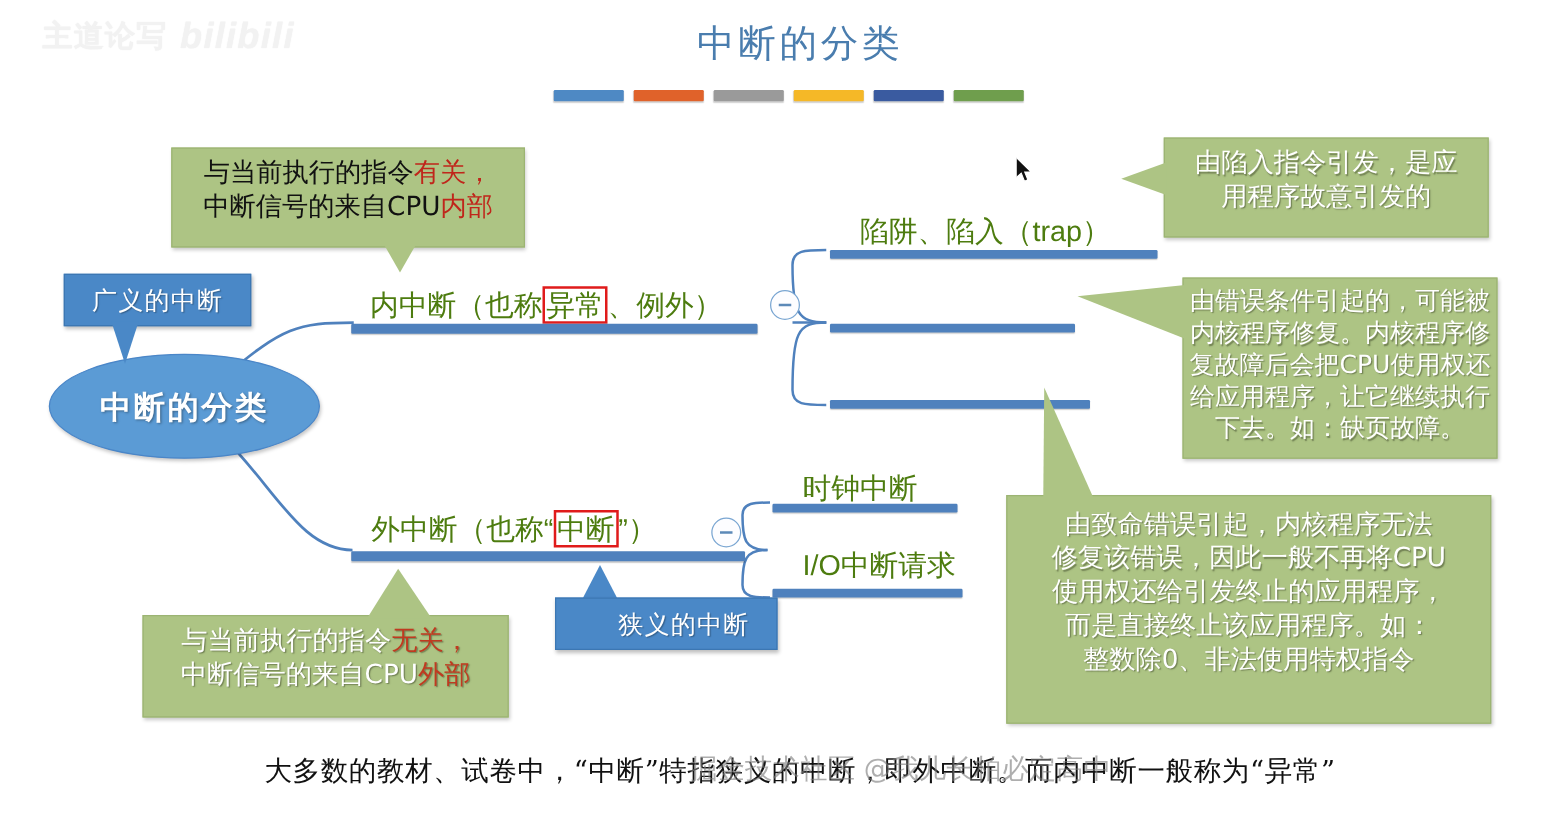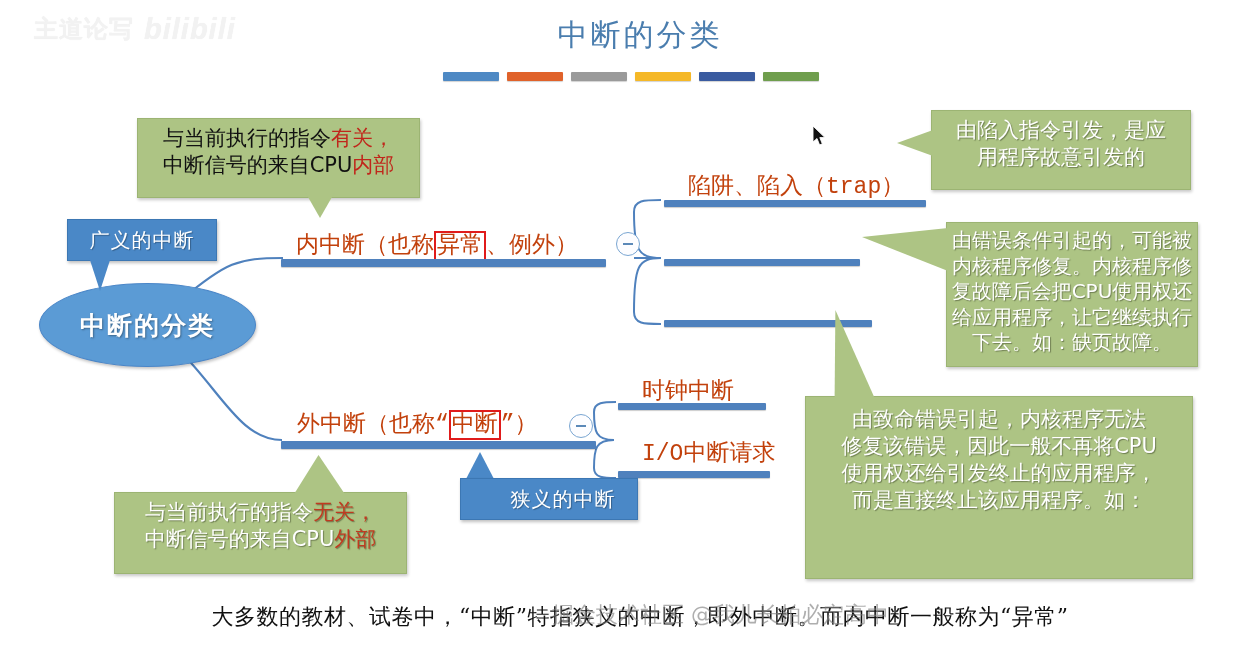--- a/index.html
+++ b/index.html
@@ -27,22 +27,22 @@
   .slide-title{
     position:absolute;left:0;top:15px;width:1248px;text-align:center;
     color:#4a7dae;font-size:30px;letter-spacing:3px;
     font-family:"DejaVu Sans","Liberation Sans",sans-serif;
   }
   .bar-row{position:absolute;top:72px;left:427px;display:flex;gap:8px;}
   .bar-row .cbar{width:56px;height:9px;border-radius:1px;box-shadow:0 1px 1px rgba(0,0,0,.18);}
 
   
   .node-label{
-    position:absolute;color:#c2410c;white-space:nowrap;
-    font-family:Liberation Mono, monospace;
+    position:absolute;color:#4d7c0f;white-space:nowrap;
+    font-family:Liberation Sans, sans-serif;
   }
   .node-bar{position:absolute;background:#4f81bd;border-radius:1px;height:8px;box-shadow:0 1px 1px rgba(0,0,0,.2);}
   .node-bar.thin{height:7px;}
 
   
   .root-ellipse{
     position:absolute;left:23px;top:283px;width:215px;height:82px;
     background:#5b9bd5;border:1.5px solid #4a86c8;border-radius:50%;
     box-shadow:1px 2px 3px rgba(0,0,0,.22);
     display:flex;align-items:center;justify-content:center;
@@ -52,21 +52,20 @@
   }
 
   
   .callout-blue{
     position:absolute;background:#4a88c7;border:1.5px solid #3c77b3;
     color:#fff;display:flex;align-items:center;justify-content:center;
     font-size:20px;letter-spacing:1px;
     box-shadow:1px 2px 3px rgba(0,0,0,.25);
     font-family:"DejaVu Sans","Liberation Sans",sans-serif;
     text-shadow:1px 1px 1px rgba(0,0,0,.3);
-    margin-left:16px;
   }
   .tail-blue-down, .tail-blue-up{position:absolute;width:0;height:0;}
   .tail-blue-down{border-left:11px solid transparent;border-right:11px solid transparent;border-top:34px solid #4a88c7;}
   .tail-blue-up{border-left:14px solid transparent;border-right:14px solid transparent;border-bottom:27px solid #4a88c7;}
 
   
   .callout-green{
     position:absolute;background:#adc484;border:1px solid #9cb473;
     color:#111;text-align:center;
     box-shadow:1px 2px 3px rgba(0,0,0,.22);
@@ -194,20 +193,21 @@
     <div>给应用程序，让它继续执行</div>
     <div>下去。如：缺页故障。</div>
   </div>
   <div class="tail-green" style="left:846px;top:228px;border-top:9px solid transparent;border-bottom:34px solid transparent;border-right:86px solid #adc484;"></div>
 
   <div class="callout-green white-text" style="left:789px;top:396px;width:386px;height:172px;font-size:21px;padding-top:9px;">
     <div>由致命错误引起，内核程序无法</div>
     <div>修复该错误，因此一般不再将CPU</div>
     <div>使用权还给引发终止的应用程序，</div>
     <div>而是直接终止该应用程序。如：</div>
+    <div>整数除0、非法使用特权指令</div>
   </div>
   <div class="tail-green" style="left:806px;top:310px;border-left:26px solid transparent;border-right:14px solid transparent;border-bottom:88px solid #adc484;transform:skewX(16deg);"></div>
 
   <div class="callout-green white-text" style="left:98px;top:492px;width:291px;height:74px;font-size:21px;padding-top:6px;">
     <div>
       <span>与当前执行的指令</span><span class="hl-red-w">无关，</span>
     </div>
     <div>
       <span>中断信号的来自CPU</span><span class="hl-red-w">外部</span>
     </div>

